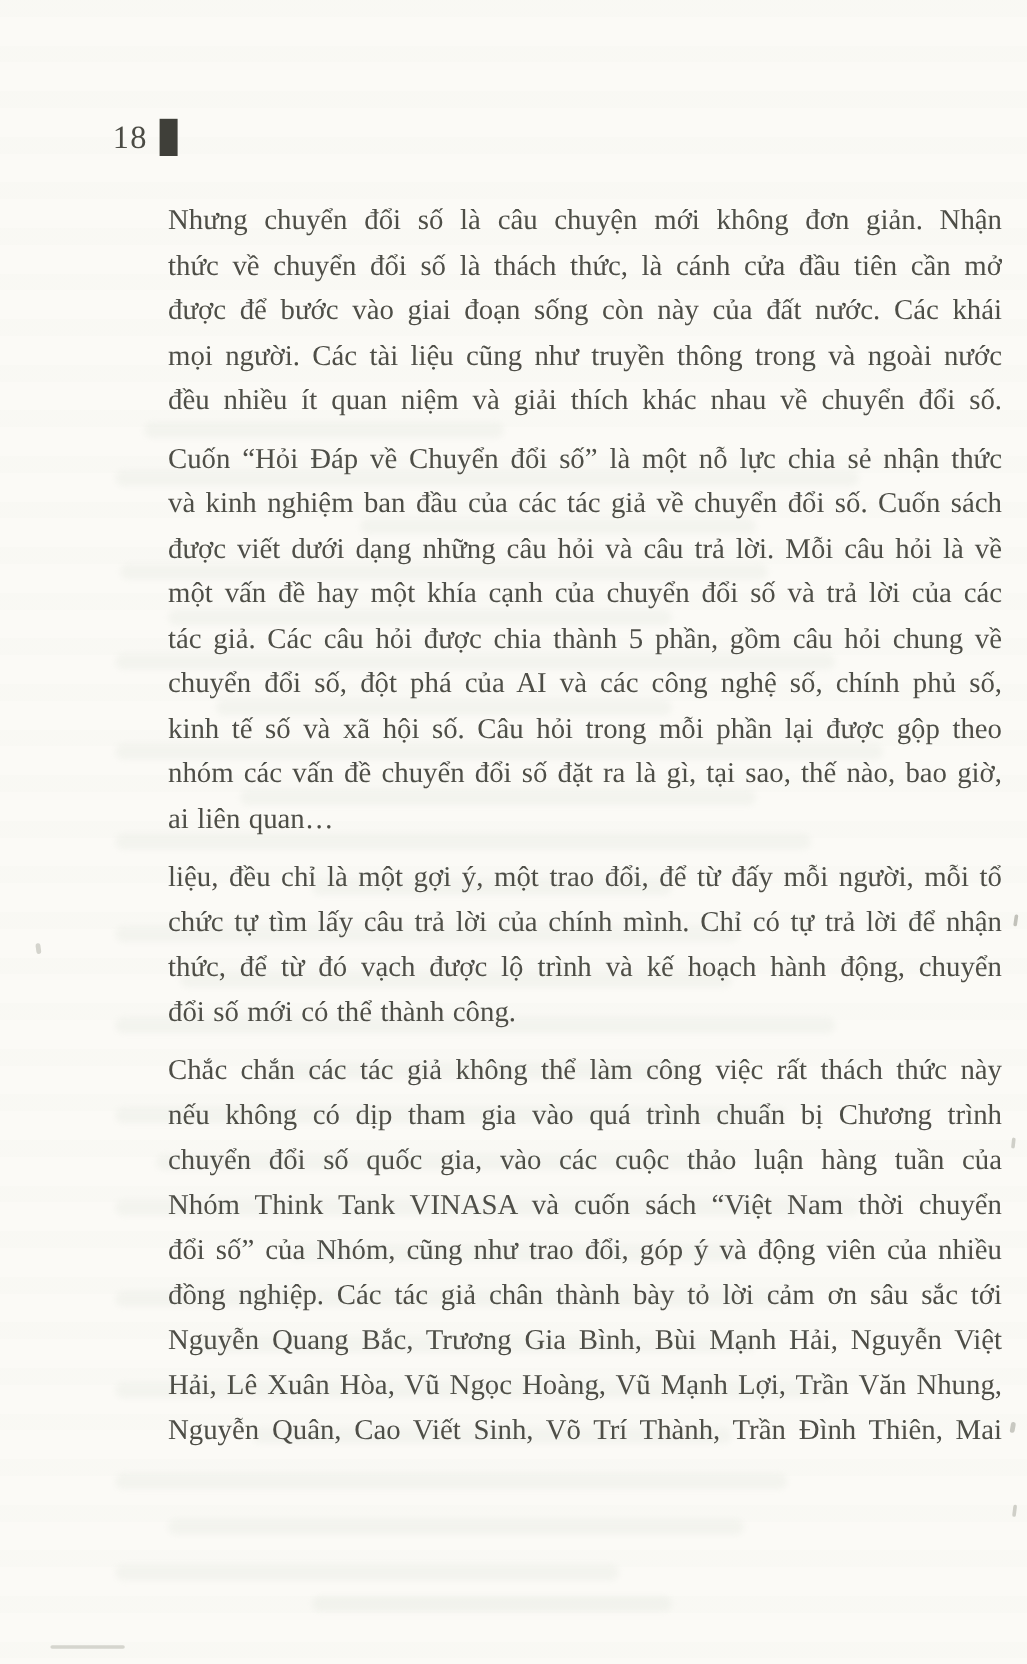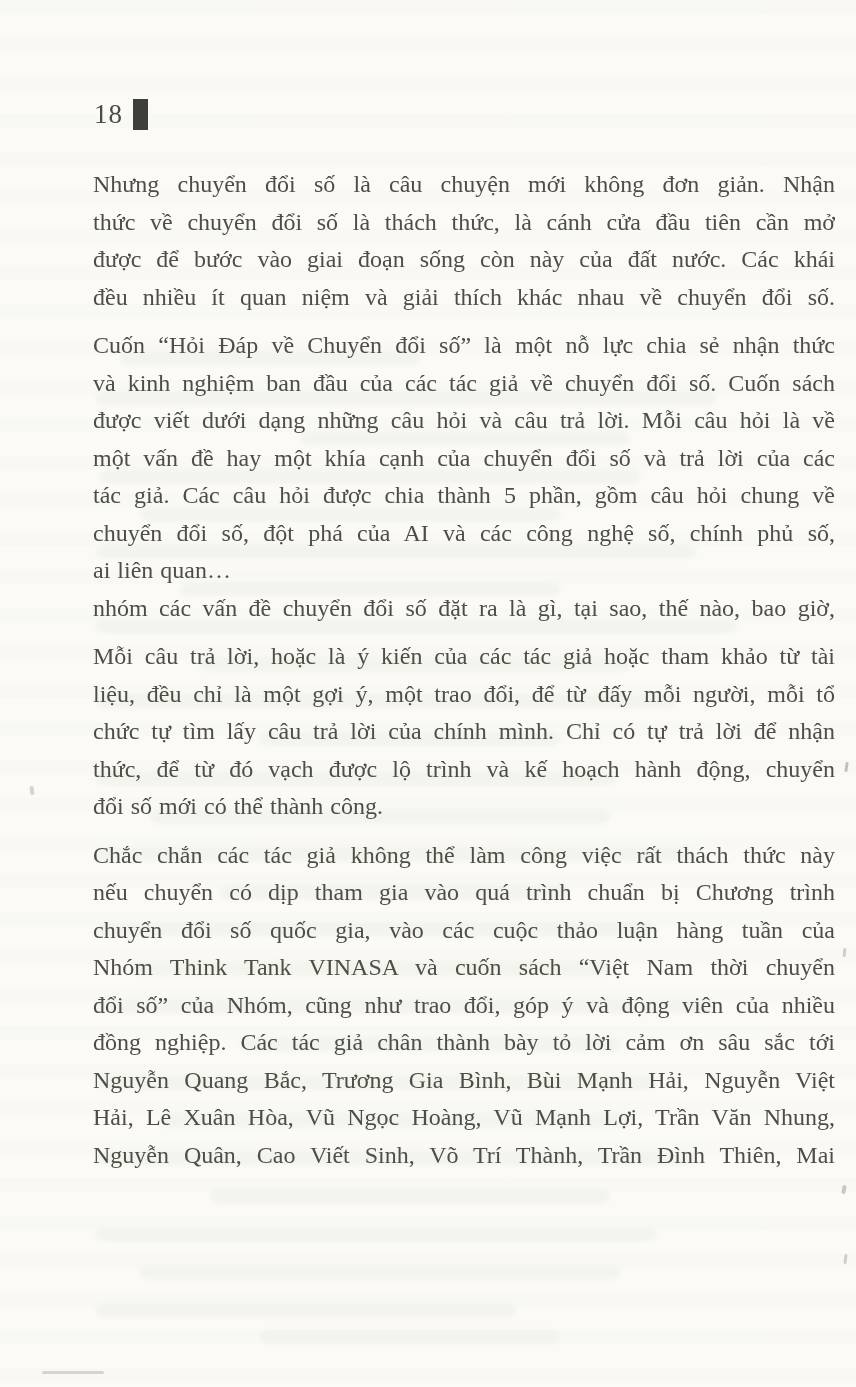--- a/index.html
+++ b/index.html
@@ -32,21 +32,21 @@
   }
   .textblock{
     position:absolute;left:93px;right:21px;top:166px;
     color:#4e4e47;font-size:24px;line-height:37.5px;
     word-spacing:1px;
   }
   .para{margin-top:11px;}
   .para:first-child{margin-top:0;}
   .line{
     text-align:justify;text-align-last:justify;
-    height:37.5px;overflow:hidden;
+    height:37.5px;overflow:hidden;margin-left:47px;
   }
   .line.last{text-align-last:left;}
   
   .artifact{position:absolute;pointer-events:none;}
   .smudge-bottom{left:42px;top:1371px;width:62px;height:3px;background:#b9b9b0;opacity:.55;border-radius:2px;filter:blur(.6px);}
   .tick-r1{left:845px;top:762px;width:3px;height:10px;background:#9c9c93;opacity:.6;border-radius:2px;transform:rotate(8deg);}
   .tick-r2{left:843px;top:948px;width:3px;height:9px;background:#a5a59c;opacity:.5;border-radius:2px;transform:rotate(6deg);}
   .tick-r3{left:842px;top:1185px;width:4px;height:9px;background:#a0a097;opacity:.55;border-radius:2px;transform:rotate(10deg);}
   .tick-r4{left:844px;top:1254px;width:3px;height:10px;background:#a5a59c;opacity:.5;border-radius:2px;transform:rotate(7deg);}
   .tick-l1{left:30px;top:786px;width:4px;height:9px;background:#adada4;opacity:.5;border-radius:2px;transform:rotate(-8deg);}
@@ -89,42 +89,43 @@
   <header class="pagehead">
     <span class="pagenum">18</span>
     <span class="pagebar"></span>
   </header>
 
   <main id="text-block" class="textblock">
       <div class="para">
         <div class="line">Nhưng chuyển đổi số là câu chuyện mới không đơn giản. Nhận</div>
         <div class="line">thức về chuyển đổi số là thách thức, là cánh cửa đầu tiên cần mở</div>
         <div class="line">được để bước vào giai đoạn sống còn này của đất nước. Các khái</div>
+        <div class="line">mọi người. Các tài liệu cũng như truyền thông trong và ngoài nước</div>
         <div class="line">đều nhiều ít quan niệm và giải thích khác nhau về chuyển đổi số.</div>
       </div>
       <div class="para">
         <div class="line">Cuốn “Hỏi Đáp về Chuyển đổi số” là một nỗ lực chia sẻ nhận thức</div>
         <div class="line">và kinh nghiệm ban đầu của các tác giả về chuyển đổi số. Cuốn sách</div>
         <div class="line">được viết dưới dạng những câu hỏi và câu trả lời. Mỗi câu hỏi là về</div>
         <div class="line">một vấn đề hay một khía cạnh của chuyển đổi số và trả lời của các</div>
         <div class="line">tác giả. Các câu hỏi được chia thành 5 phần, gồm câu hỏi chung về</div>
         <div class="line">chuyển đổi số, đột phá của AI và các công nghệ số, chính phủ số,</div>
+        <div class="line">kinh tế số và xã hội số. Câu hỏi trong mỗi phần lại được gộp theo</div>
+        <div class="line">nhóm các vấn đề chuyển đổi số đặt ra là gì, tại sao, thế nào, bao giờ,</div>
         <div class="line last">ai liên quan…</div>
-        <div class="line">nhóm các vấn đề chuyển đổi số đặt ra là gì, tại sao, thế nào, bao giờ,</div>
       </div>
       <div class="para">
-        <div class="line">Mỗi câu trả lời, hoặc là ý kiến của các tác giả hoặc tham khảo từ tài</div>
         <div class="line">liệu, đều chỉ là một gợi ý, một trao đổi, để từ đấy mỗi người, mỗi tổ</div>
         <div class="line">chức tự tìm lấy câu trả lời của chính mình. Chỉ có tự trả lời để nhận</div>
         <div class="line">thức, để từ đó vạch được lộ trình và kế hoạch hành động, chuyển</div>
         <div class="line last">đổi số mới có thể thành công.</div>
       </div>
       <div class="para">
         <div class="line">Chắc chắn các tác giả không thể làm công việc rất thách thức này</div>
-        <div class="line">nếu chuyển có dịp tham gia vào quá trình chuẩn bị Chương trình</div>
+        <div class="line">nếu không có dịp tham gia vào quá trình chuẩn bị Chương trình</div>
         <div class="line">chuyển đổi số quốc gia, vào các cuộc thảo luận hàng tuần của</div>
         <div class="line">Nhóm Think Tank VINASA và cuốn sách “Việt Nam thời chuyển</div>
         <div class="line">đổi số” của Nhóm, cũng như trao đổi, góp ý và động viên của nhiều</div>
         <div class="line">đồng nghiệp. Các tác giả chân thành bày tỏ lời cảm ơn sâu sắc tới</div>
         <div class="line">Nguyễn Quang Bắc, Trương Gia Bình, Bùi Mạnh Hải, Nguyễn Việt</div>
         <div class="line">Hải, Lê Xuân Hòa, Vũ Ngọc Hoàng, Vũ Mạnh Lợi, Trần Văn Nhung,</div>
         <div class="line">Nguyễn Quân, Cao Viết Sinh, Võ Trí Thành, Trần Đình Thiên, Mai</div>
       </div>
     </main>
 

